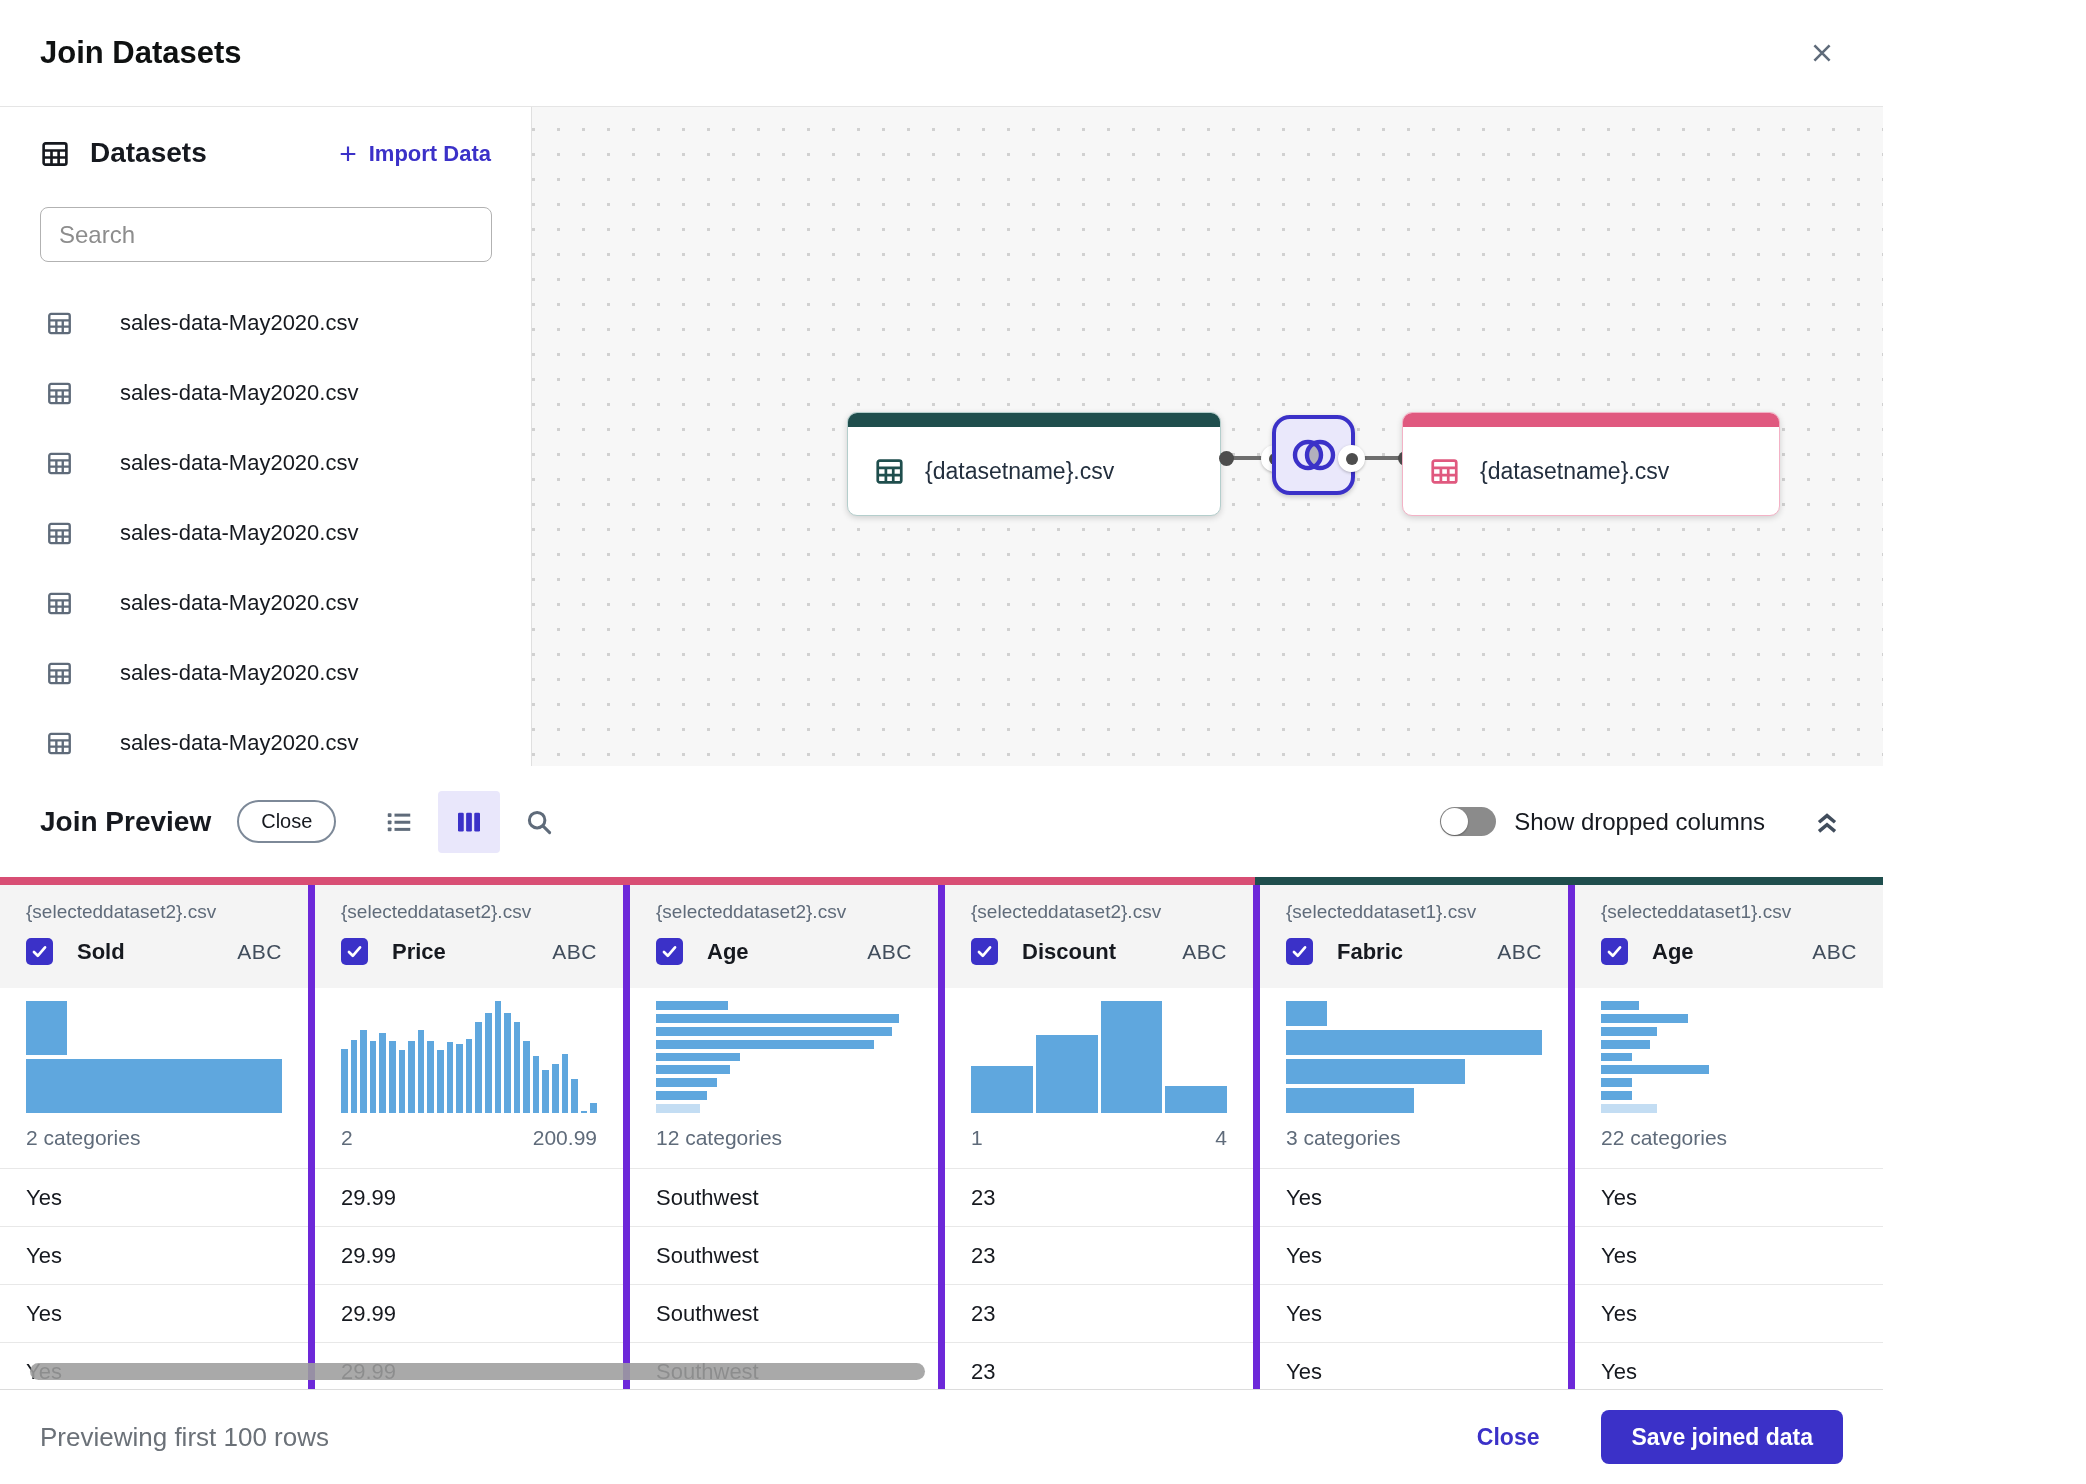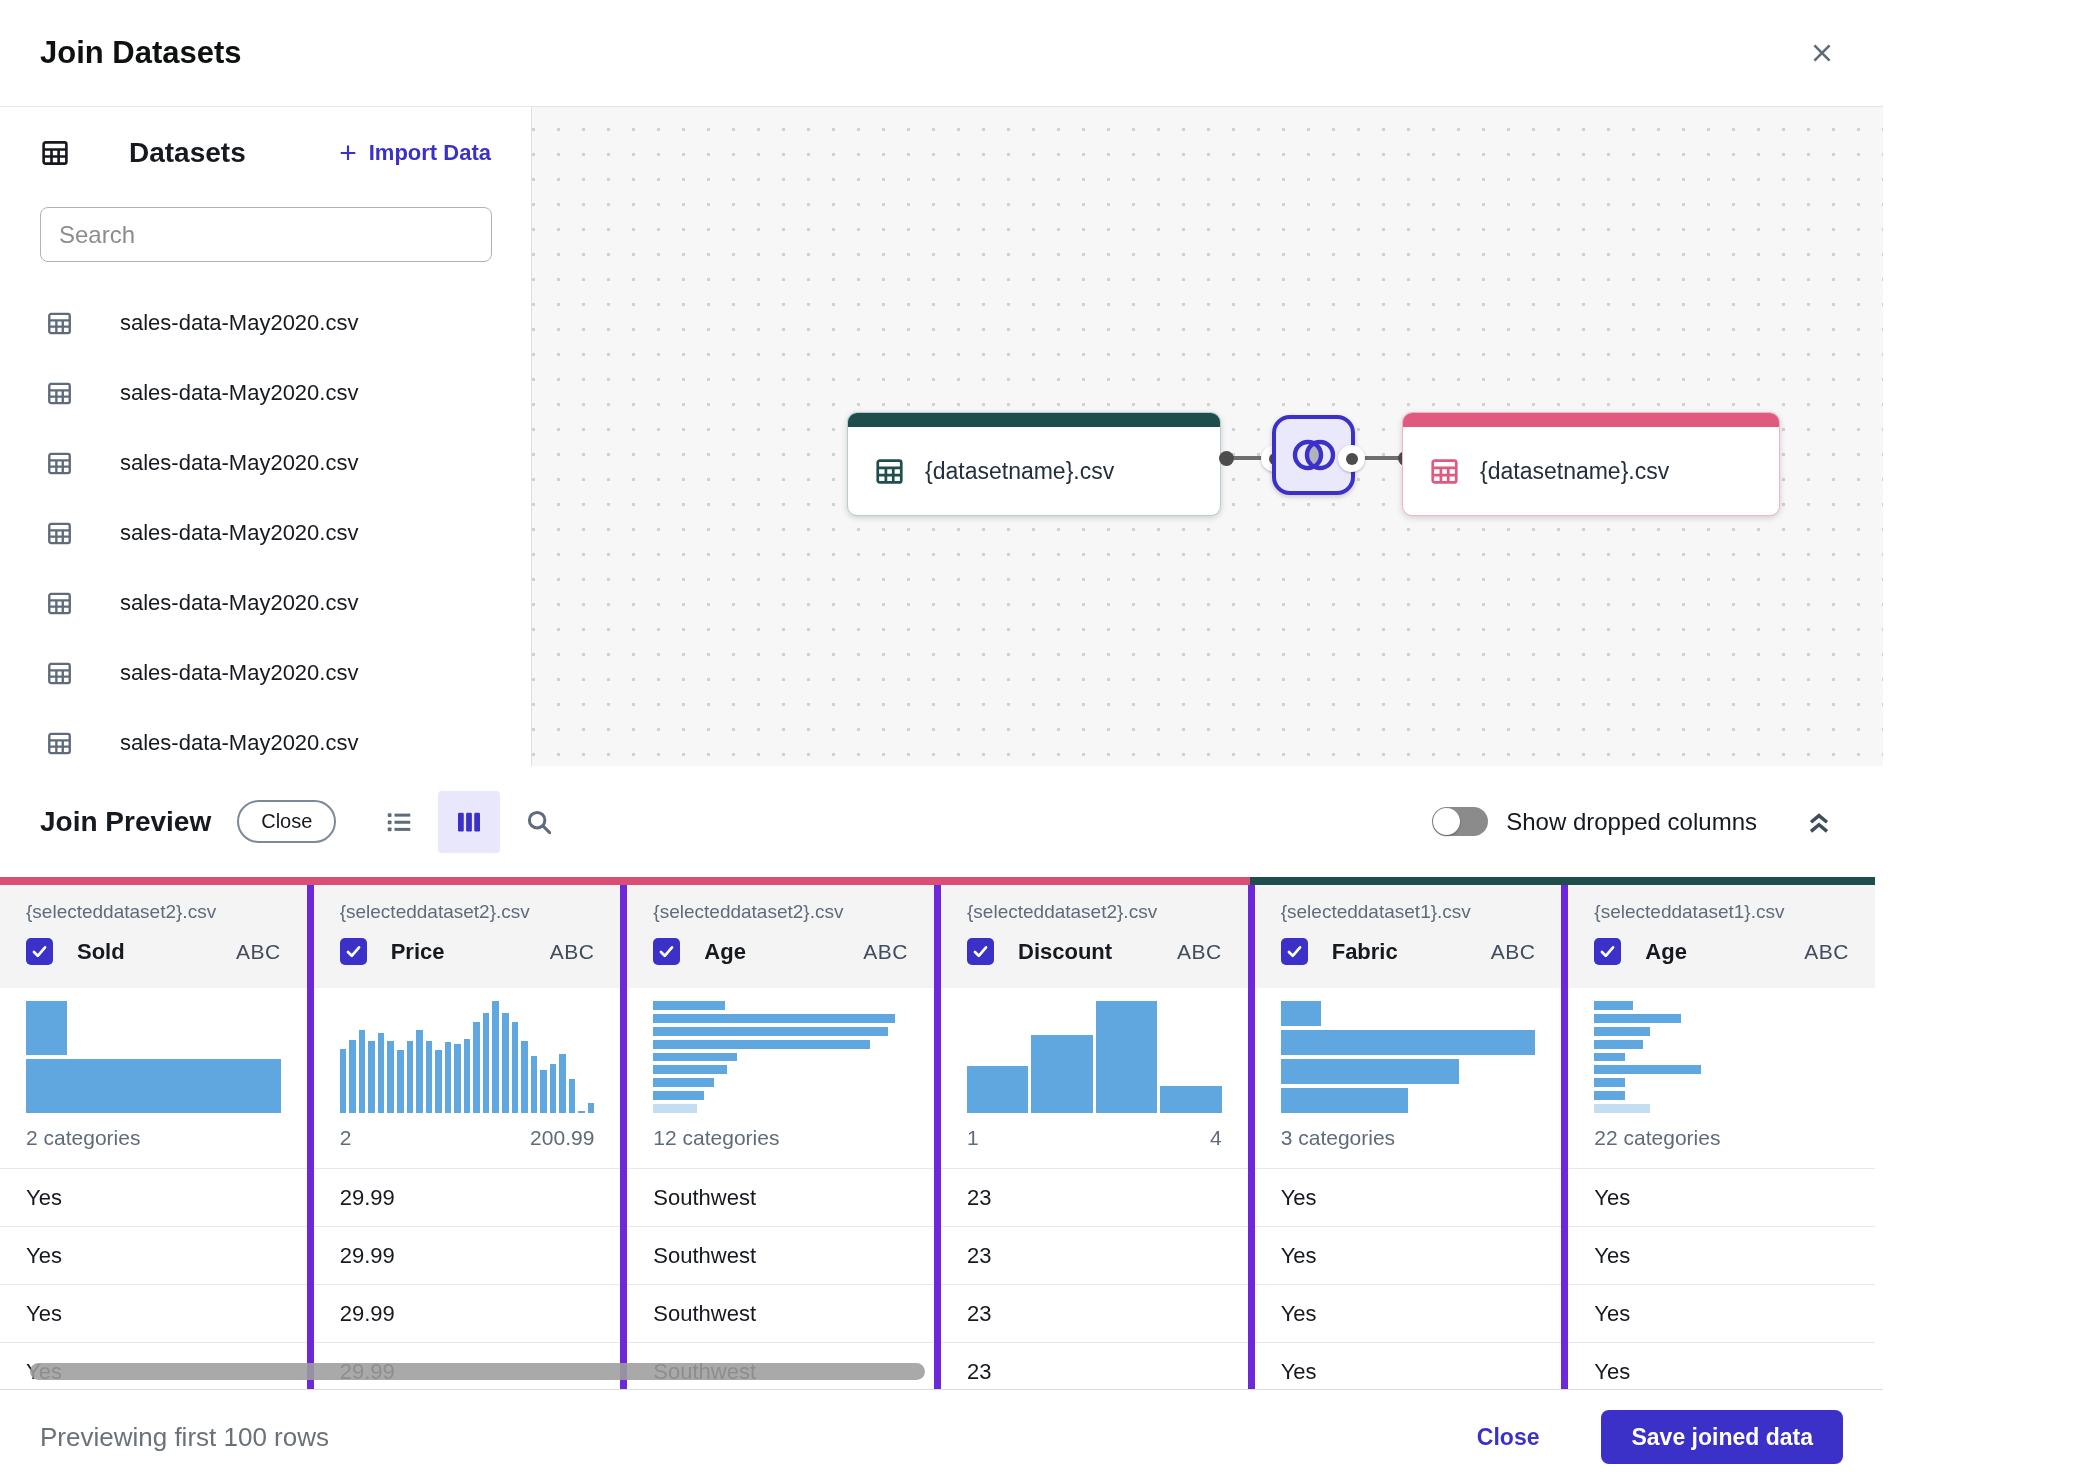--- a/index.html
+++ b/index.html
@@ -13,21 +13,21 @@
     border-bottom:1px solid #e5e5e5; display:flex; align-items:center; padding:0 44px 0 40px; background:#fff; z-index:5; }
   .modal-title { font-size:31px; font-weight:700; color:#0f1111; }
   .close-btn { margin-left:auto; width:34px; height:34px; border:none; background:none; cursor:pointer;
     display:flex; align-items:center; justify-content:center; padding:0; }
   .close-btn svg { width:26px; height:26px; stroke:#5f6b7a; stroke-width:2.4; }
 
   
   .main { position:absolute; top:107px; left:0; right:0; height:659px; display:flex; }
 
   .sidebar { width:532px; border-right:1px solid #e0e0e0; background:#fff; position:relative; overflow:hidden; }
-  .sb-head { display:flex; align-items:center; padding:0 40px; margin-top:30px;gap:39px; }
+  .sb-head { display:flex; align-items:flex-end; padding:0 40px; margin-top:30px; }
   .sb-head .tbl-icon { width:30px; height:30px; color:#16191f; flex:none; }
   .sb-title { font-size:28px; font-weight:700; margin-left:20px; }
   .import-btn { margin-left:auto; display:flex; align-items:center; gap:12px; border:none; background:none; cursor:pointer; padding:0; }
   .import-plus { font-size:30px; font-weight:400; color:var(--accent); line-height:1; }
   .import-label { font-size:22px; font-weight:700; color:var(--accent); }
   .search-input { display:block; margin:38px 40px 0; width:452px; height:55px; border:1.5px solid #b2b2b2;
     border-radius:8px; font-size:24px; color:#16191f; padding:0 18px; outline:none; font-family:inherit; }
   .search-input::placeholder { color:#8d8d8d; }
   .ds-list { margin-top:26px; }
   .ds-item { height:70px; display:flex; align-items:center; padding:0 46px; cursor:pointer; }
@@ -57,21 +57,21 @@
     box-shadow:0 2px 5px rgba(0,0,0,.2); cursor:pointer; }
   .venn-stroke { stroke:var(--accent); }
 
   .edge-line { position:absolute; height:4px; background:#6e6e6e; top:349px; }
   .edge-dot { position:absolute; width:15px; height:15px; border-radius:50%; background:#4d4d4d; top:344px; }
   .edge-port { position:absolute; width:27px; height:27px; border-radius:50%; background:#fff; top:338px;
     display:flex; align-items:center; justify-content:center; box-shadow:0 1px 3px rgba(0,0,0,.25); }
   .edge-port::after { content:""; width:12px; height:12px; border-radius:50%; background:#4d4d4d; }
 
   
-  .preview { position:absolute; top:766px; left:0; right:8px; height:623px; background:#fff; }
+  .preview { position:absolute; top:766px; left:0; right:0; height:623px; background:#fff; }
   .pv-head { height:111px; display:flex; align-items:center; padding:0 40px; }
   .pv-title { font-size:28px; font-weight:700; }
   .pv-pill { margin-left:26px; border:2px solid #7d8998; border-radius:24px; padding:8px 22px; font-size:20px; color:#16191f; background:#fff; cursor:default; }
   .pv-icons { display:flex; align-items:center; margin-left:40px; gap:16px; }
   .icon-btn { width:46px; height:46px; display:flex; align-items:center; justify-content:center; border:none; background:none; cursor:pointer; border-radius:4px; padding:0; }
   .icon-btn.selected { width:62px; height:62px; background:var(--accent-light); }
   .icon-btn svg { width:30px; height:30px; }
   .pv-right { margin-left:auto; display:flex; align-items:center; }
   .toggle { width:56px; height:29px; border-radius:15px; background:#8b8b8b; position:relative; cursor:pointer; flex:none; }
   .toggle-knob { position:absolute; left:1px; top:1px; width:27px; height:27px; border-radius:50%; background:#fff; box-shadow:0 1px 2px rgba(0,0,0,.35); }

